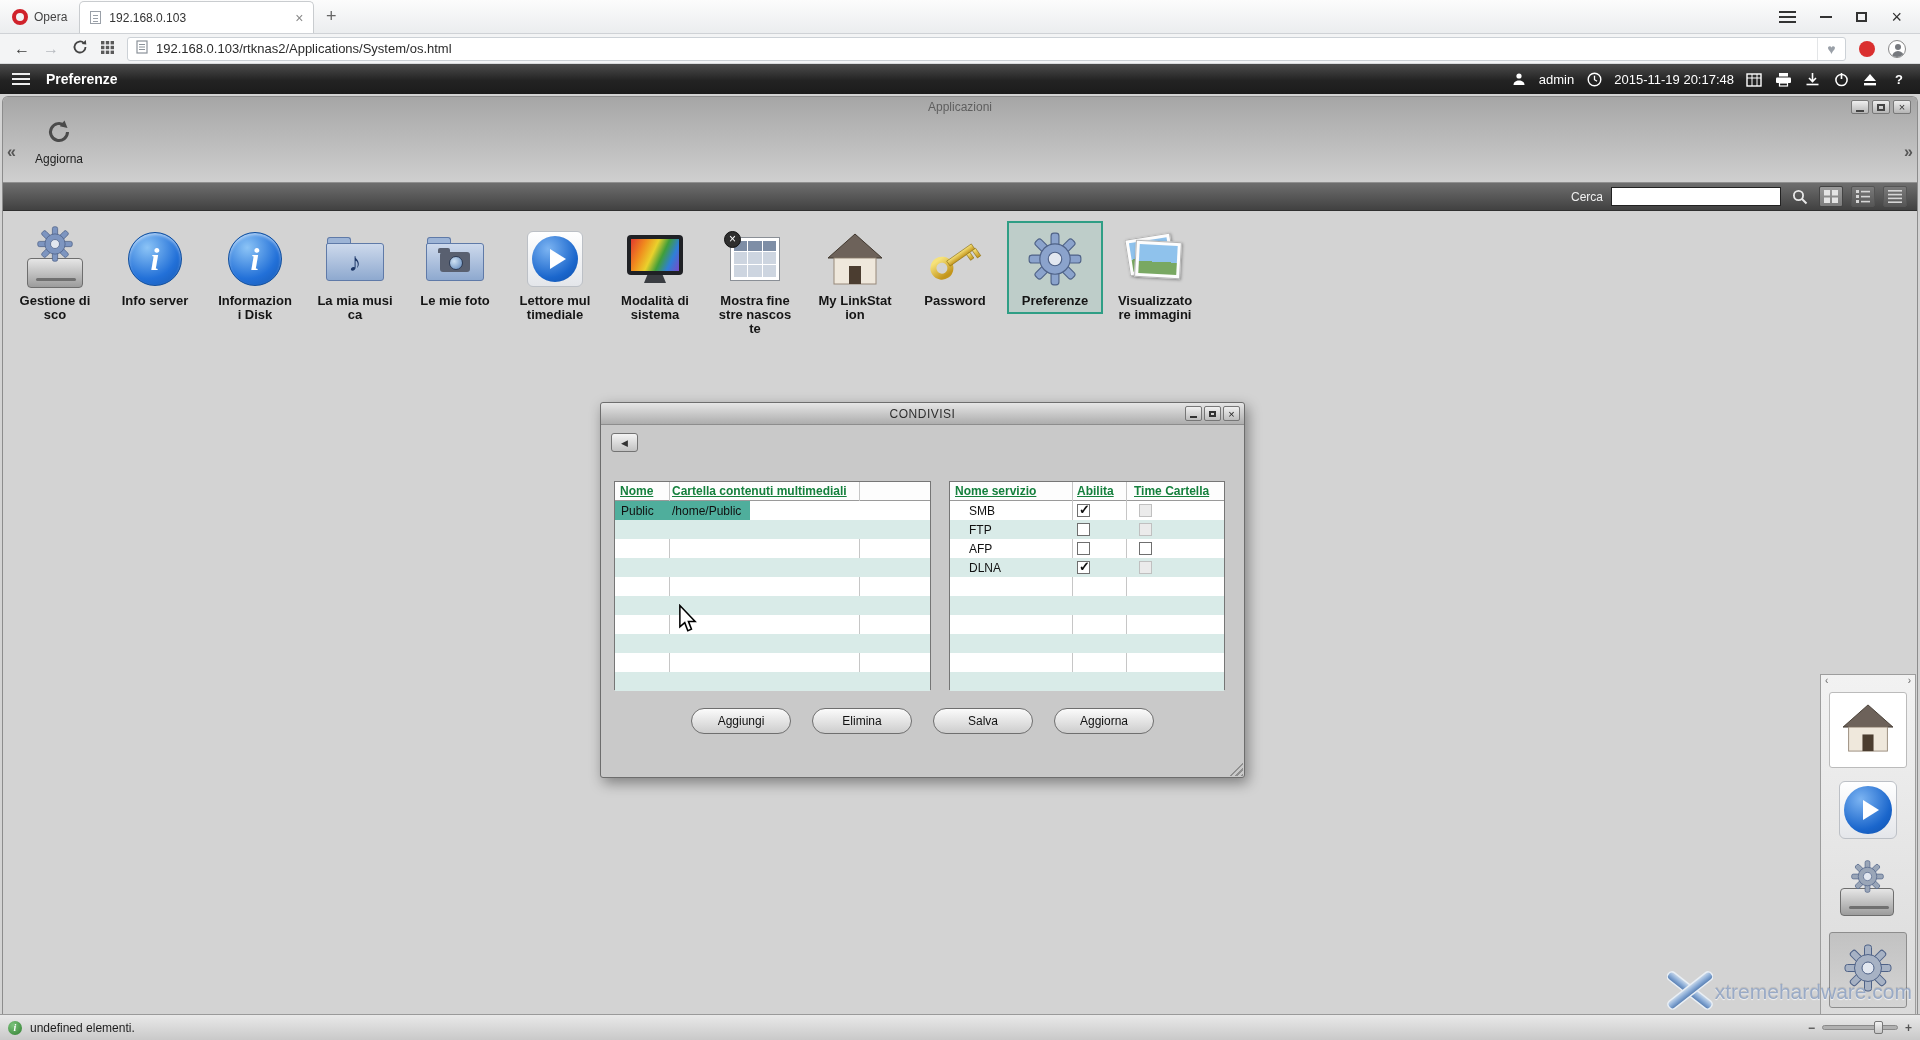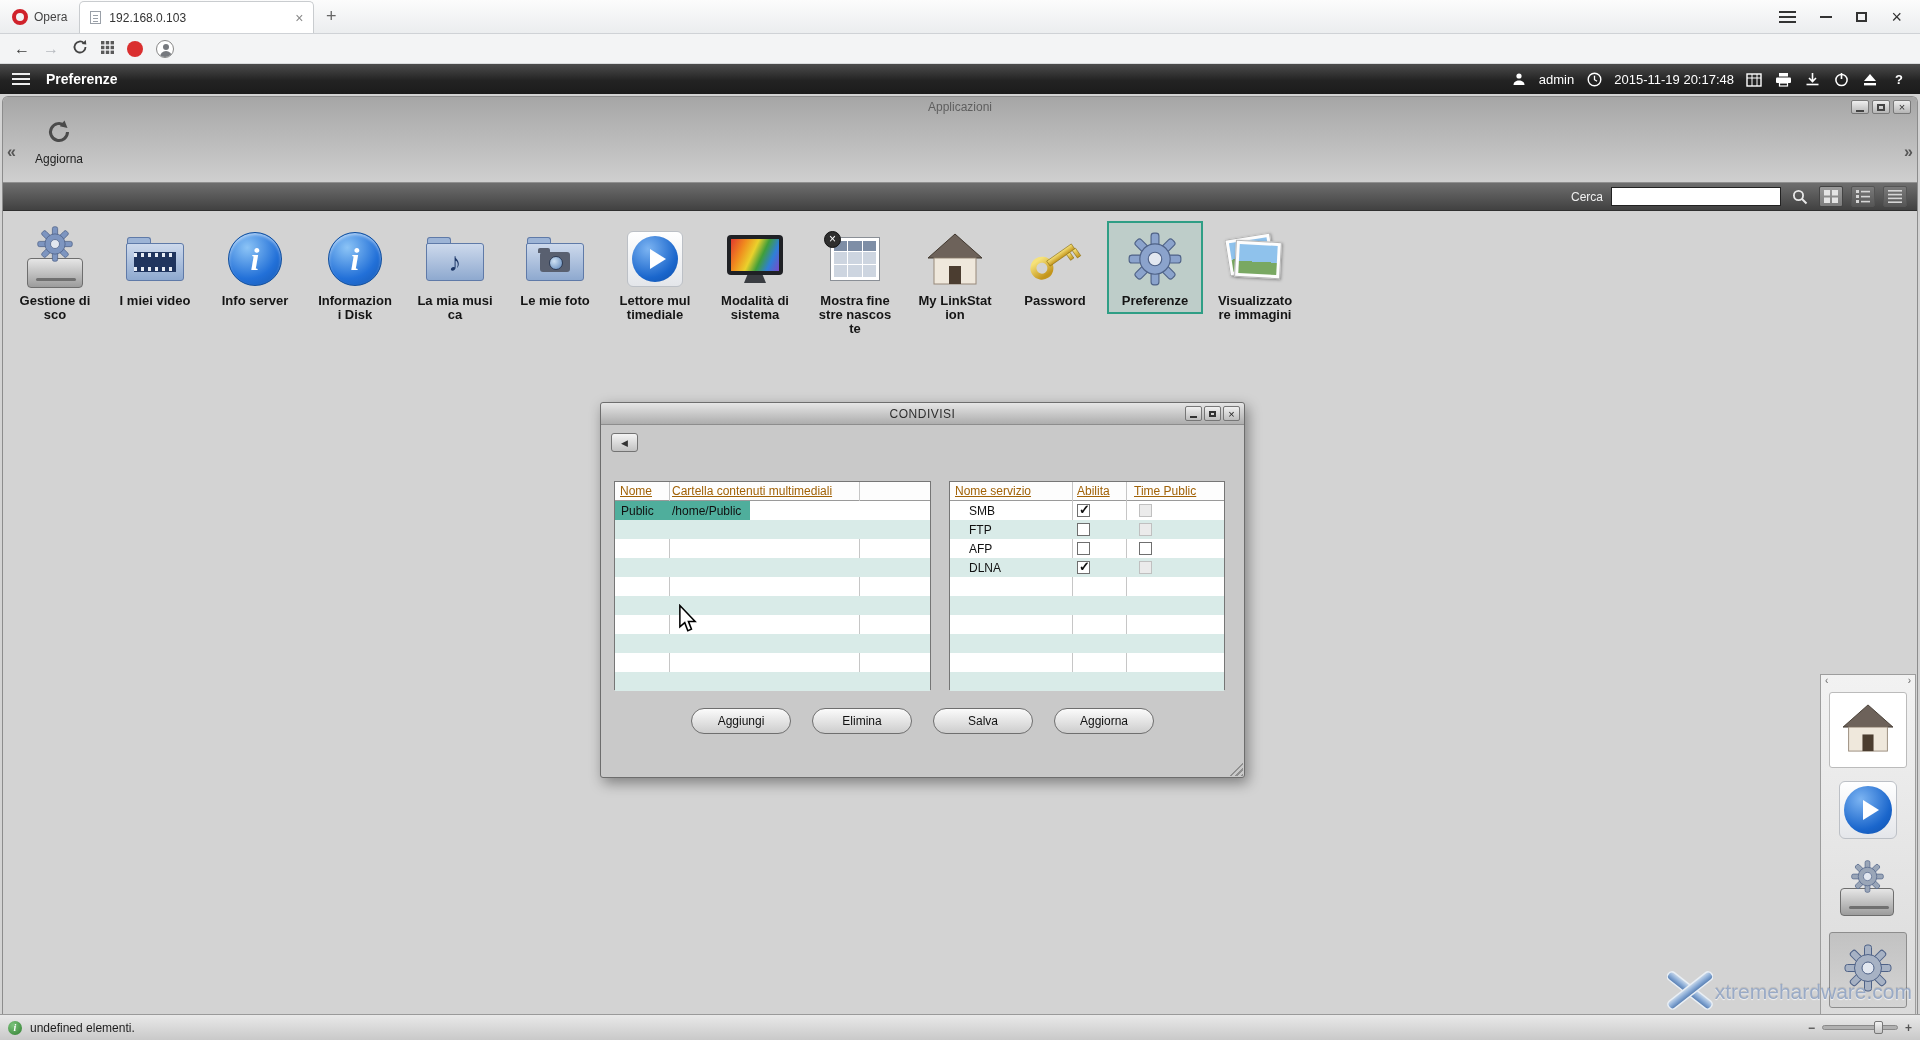--- a/index.html
+++ b/index.html
@@ -107,21 +107,21 @@
 .dlgtitle .t{font-size:12px;color:#2e2e2e;letter-spacing:.5px}
 .dlgbtns{position:absolute;right:4px;top:3px;display:flex;gap:2px}
 .db{width:17px;height:15px;border:1px solid #767676;border-radius:2px;background:linear-gradient(#f0f0f0,#bdbdbd);display:flex;align-items:center;justify-content:center;font-size:11px;color:#222;cursor:pointer}
 .db .bar{width:7px;height:2px;background:#333;margin-top:6px}
 .db .box{width:7px;height:6px;border:2px solid #333}
 .dlgback{position:absolute;left:10px;top:30px;width:27px;height:19px;border:1px solid #737373;border-radius:3px;background:linear-gradient(#f4f4f4,#c2c2c2);display:flex;align-items:center;justify-content:center;font-size:9px;color:#333;cursor:pointer}
 .table{position:absolute;top:78px;height:209px;background:#fff;border:1px solid #767676}
 .table.shares{left:13px;width:317px}
 .table.services{left:348px;width:276px}
 .thead{display:flex;height:19px;border-bottom:1px solid #9a9a9a;background:#fdfdfd;align-items:center;overflow:visible}
-.th{font-size:12px;font-weight:400;text-decoration:underline;color:#a16207;white-space:nowrap}
+.th{font-size:12px;font-weight:700;text-decoration:underline;color:#15803d;white-space:nowrap}
 .hc1{width:54px;padding-left:5px}
 .hc2{padding-left:3px}
 .hs1{width:122px;padding-left:5px}
 .hs2{width:54px;padding-left:5px}
 .hs3{padding-left:8px}
 .trow{display:flex;height:19px;align-items:center;position:relative}
 .trow.alt{background:#d9ebe8}
 .trow.selrow{background:linear-gradient(90deg,#4fae9c 0 135px,#fff 135px)}
 .td{font-size:12px;color:#111;white-space:nowrap}
 .c1{width:54px;padding-left:6px}
@@ -232,20 +232,30 @@
         <rect x="4.8" width="3.4" height="3.4"></rect>
         <rect x="9.6" width="3.4" height="3.4"></rect>
         <rect y="4.8" width="3.4" height="3.4"></rect>
         <rect x="4.8" y="4.8" width="3.4" height="3.4"></rect>
         <rect x="9.6" y="4.8" width="3.4" height="3.4"></rect>
         <rect y="9.6" width="3.4" height="3.4"></rect>
         <rect x="4.8" y="9.6" width="3.4" height="3.4"></rect>
         <rect x="9.6" y="9.6" width="3.4" height="3.4"></rect>
       </svg>
   </span>
+  <div class="urlfield">
+    <span>
+      <svg width="12" height="14" viewBox="0 0 12 14">
+          <rect x="1" y="1" width="10" height="12" fill="#fff" stroke="#8b9299" stroke-width="1.2"></rect>
+          <path d="M3 4.5h6M3 7h6M3 9.5h6" stroke="#8b9299" stroke-width="1"></path>
+        </svg>
+    </span>
+    <span class="urltext">192.168.0.103/rtknas2/Applications/System/os.html</span>
+    <span class="heartbox">♥</span>
+  </div>
   <span class="redbadge"></span>
   <span class="person"></span>
 </div>
 
 <div class="nasbar">
   <span class="burger">
       <i></i>
       <i></i>
       <i></i>
     </span>
@@ -369,31 +379,20 @@
         <div class="ic">
           <div class="tray"></div>
           <span class="gearpos"><svg width="36" height="36" viewBox="0 0 48 48" style="color:#7d95c0">
                 <use href="#gearsym"></use>
               </svg></span>
         </div>
         <div class="lbl">Gestione di
 sco</div>
       </div>
 
-      <div class="tile">
-        <div class="ic">
-          <div class="folder">
-              <div class="ftab"></div>
-              <div class="fbody">
-                <div class="film"></div>
-              </div>
-            </div>
-        </div>
-        <div class="lbl">I miei video</div>
-      </div>
 
       <div class="tile">
         <div class="ic">
             <div class="infoc">i</div>
           </div>
         <div class="lbl">Info server</div>
       </div>
 
       <div class="tile">
         <div class="ic">
@@ -559,21 +558,21 @@
     <div class="trow"></div>
     <div class="trow alt"></div>
   </div>
 
   <div class="table services">
     <i class="colline" style="left:122px"></i>
       <i class="colline" style="left:176px"></i>
     <div class="thead">
       <span class="th hs1">Nome servizio</span>
       <span class="th hs2">Abilita</span>
-      <span class="th hs3">Time Public</span>
+      <span class="th hs3">Time Cartella</span>
     </div>
     <div class="trow">
       <span class="td s1">SMB</span>
       <span class="s2">
           <span class="cb cb-abilita checked"></span>
         </span>
       <span class="s3">
           <span class="cb cb-tm disabled"></span>
         </span>
     </div>

